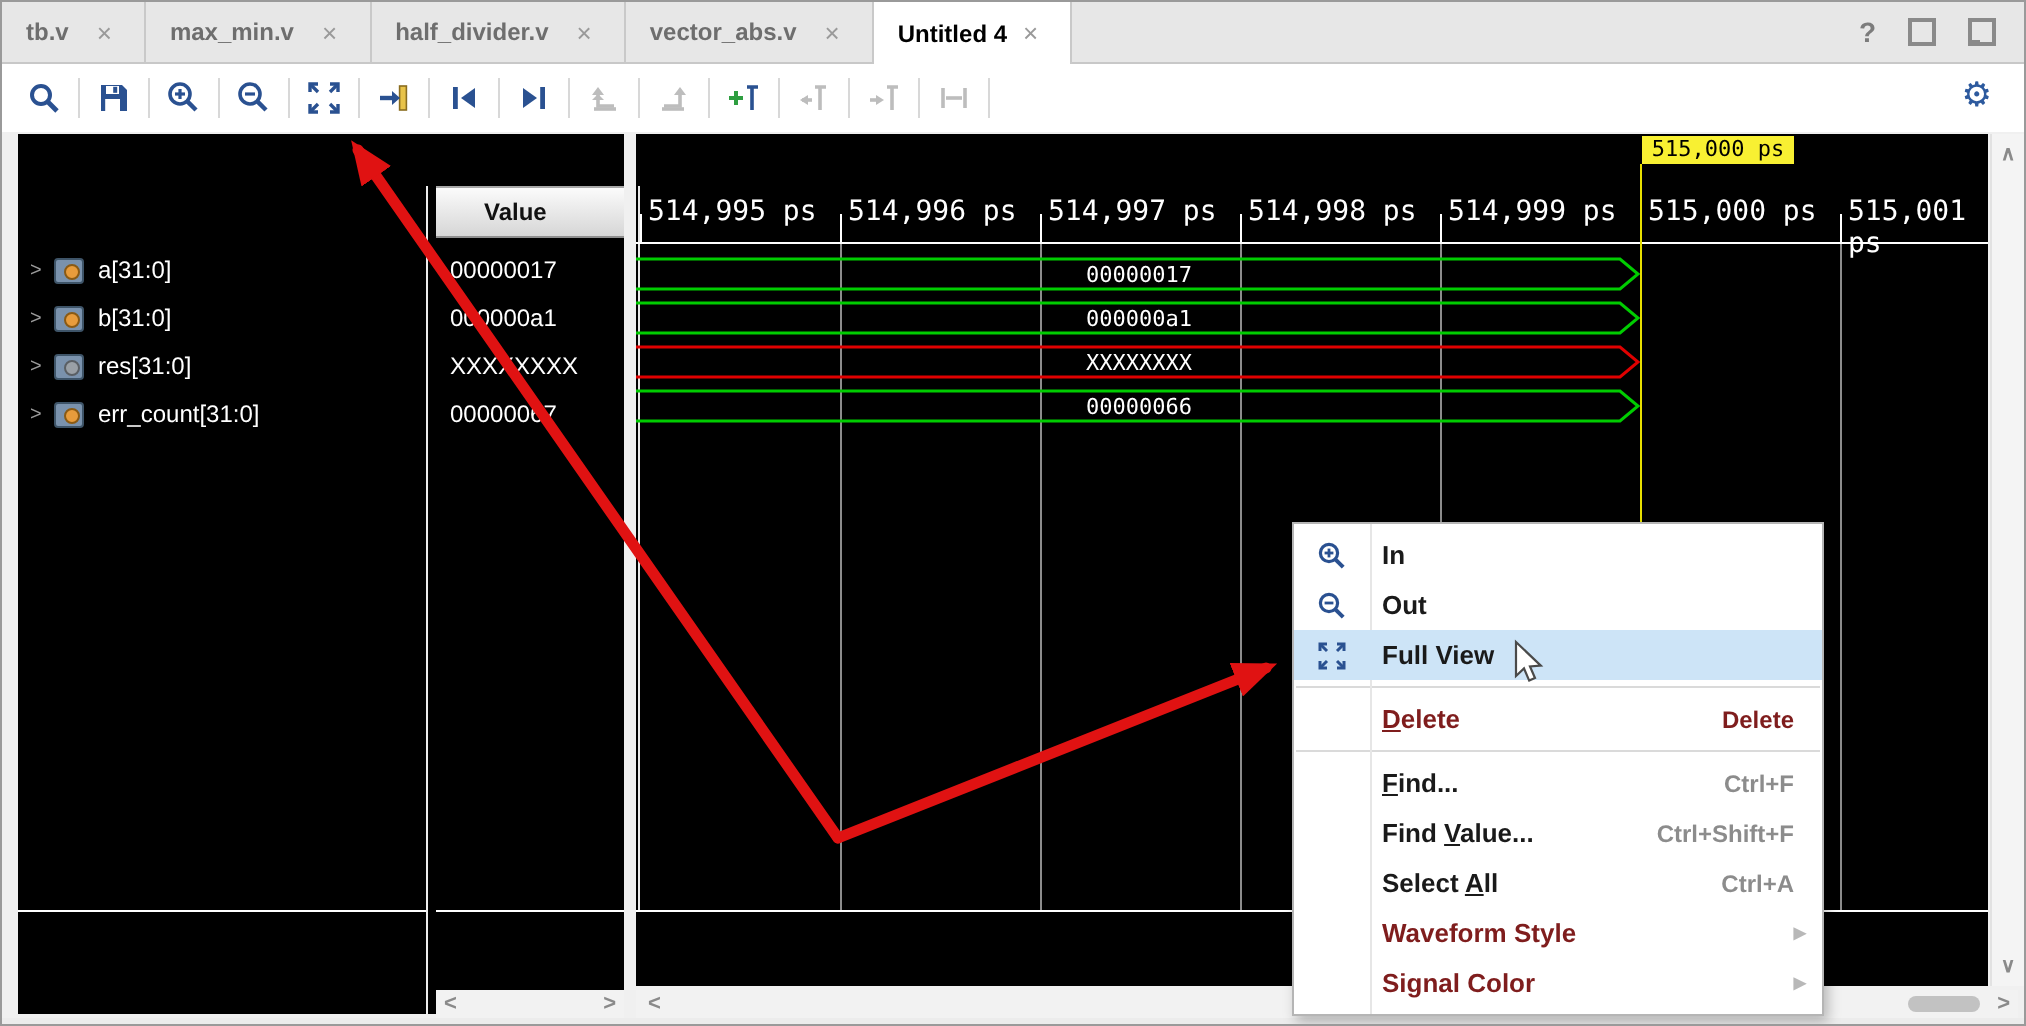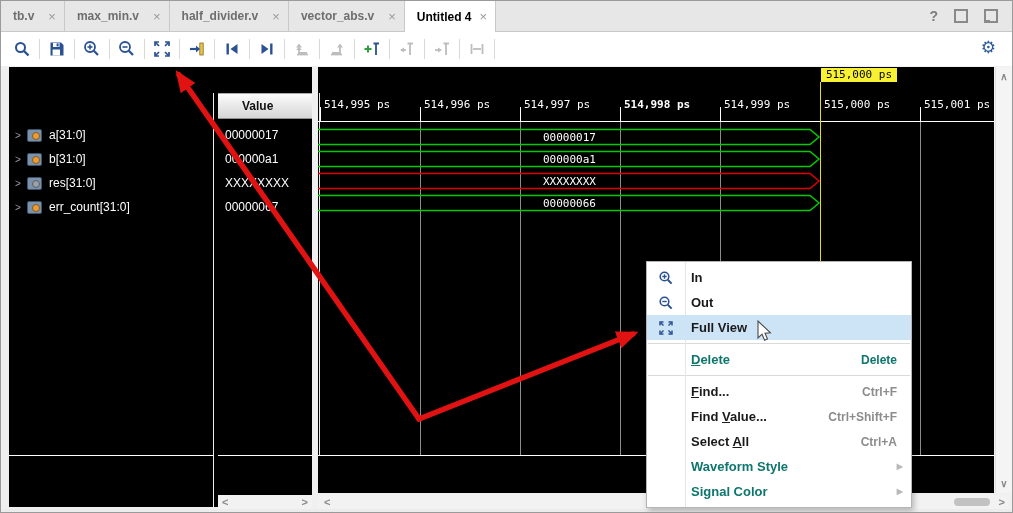--- a/index.html
+++ b/index.html
@@ -1,21 +1,21 @@
 <!DOCTYPE html>
 <html><head>
 <meta charset="utf-8">
 <style>
   html,body{margin:0;padding:0;background:#cfcfcf;font-family:"Liberation Sans",sans-serif;}
   #win{position:relative;width:1013px;height:513px;background:#f0f0f0;border:1px solid #9a9a9a;
        box-sizing:border-box;overflow:hidden;}
   
   .tabbar{position:absolute;left:0;top:0;width:1011px;height:30px;background:#e7e7e7;
           border-bottom:1px solid #c8c8c8;display:flex;align-items:stretch;}
-  .tab{display:flex;align-items:center;gap:14px;padding:0 8px 0 12px;border-right:1px solid #c9c9c9;
+  .tab{display:flex;align-items:center;gap:14px;padding:0 16px 0 12px;border-right:1px solid #c9c9c9;
        font-size:12px;font-weight:bold;color:#6e6e6e;cursor:default;}
   .tab .close{color:#9a9a9a;font-size:13px;font-weight:normal;}
   .tab.active{background:#ffffff;color:#000;height:31px;border-right:1px solid #c9c9c9;gap:8px;}
   .winbtns{position:absolute;right:14px;top:7px;display:flex;gap:16px;align-items:center;}
   .helpicon{color:#7c7c7c;font-weight:bold;font-size:14px;}
   .sqicon{width:10px;height:10px;border:2px solid #8a8a8a;}
   .flicon{width:10px;height:10px;border:2px solid #8a8a8a;position:relative;}
   .flicon:before{content:"";position:absolute;left:-1px;bottom:-1px;width:5px;height:2px;background:#8a8a8a;}
   
   .toolbar{position:absolute;left:0;top:31px;width:1011px;height:34px;background:#ffffff;
@@ -44,21 +44,21 @@
   
   .vscrollh{position:absolute;left:209px;top:428px;width:94px;height:14px;background:#f2f2f2;
             display:flex;align-items:center;justify-content:space-between;padding:0 4px;box-sizing:border-box;
             color:#8a8a8a;font-size:11px;font-weight:bold;}
   
   .divider{position:absolute;left:311px;top:66px;width:6px;height:440px;background:#f0f0f0;}
   .wave{position:absolute;left:317px;top:66px;width:676px;height:426px;background:#000;overflow:hidden;}
   .wave .leftedge{position:absolute;left:1px;top:26px;width:1px;height:362px;background:#e8e8e8;}
   .flag{position:absolute;left:503px;top:1px;width:76px;height:14px;background:#f8f032;color:#000;
         font-family:"DejaVu Sans Mono",monospace;font-size:11px;line-height:14px;text-align:center;}
-  .ticklabel{position:absolute;top:31px;color:#fff;font-family:"DejaVu Sans Mono",monospace;font-size:11px;}
+  .ticklabel{position:absolute;top:31px;color:#fff;font-family:"DejaVu Sans Mono",monospace;font-size:14px;}
   .tickmark{position:absolute;top:40px;width:1px;height:14px;background:#fff;}
   .axis{position:absolute;left:0;top:54px;width:676px;height:1px;background:#fff;}
   .grid{position:absolute;top:55px;width:1px;height:333px;background:#8c8c8c;}
   .cursorline{position:absolute;left:502px;top:15px;width:1px;height:373px;background:#e8e000;}
   .bus{position:absolute;left:0;width:503px;height:18px;}
   .busval{position:absolute;left:0;width:503px;text-align:center;color:#fff;
           font-family:"DejaVu Sans Mono",monospace;font-size:11px;}
   .wavesep{position:absolute;left:0;top:388px;width:676px;height:1px;background:#fff;}
   
   .vscroll{position:absolute;left:994px;top:66px;width:17px;height:426px;background:#f4f4f4;
@@ -74,21 +74,21 @@
   
   .menu{position:absolute;left:645px;top:260px;width:266px;background:#fff;border:1px solid #b5b5b5;
         box-shadow:2px 3px 6px rgba(0,0,0,.25);z-index:40;padding:3px 0;box-sizing:border-box;}
   .mi{position:relative;height:25px;display:flex;align-items:center;font-size:13px;color:#1a1a1a;font-weight:bold;}
   .mi .ic{width:38px;display:flex;align-items:center;justify-content:center;flex:0 0 38px;}
   .mi .lbl{padding-left:6px;white-space:pre;}
   .mi .lbl .mn{text-decoration:underline;}
   .mi .sc{position:absolute;right:14px;color:#8c8c8c;font-size:12px;}
   .mi .sub{position:absolute;right:8px;color:#b8b8b8;font-size:8px;}
   .mi.hl{background:#cde4f7;}
-  .mi.dis .lbl,.mi.dis .sc{color:#0f766e;}
+  .mi.dis .lbl,.mi.dis .sc{color:#7f1d1d;}
   .msep{height:1px;background:#dadada;margin:3px 1px;}
   .iconcol{position:absolute;left:38px;top:0;bottom:0;width:1px;background:#e6e6e6;}
   
   .overlay{position:absolute;left:0;top:0;width:1013px;height:513px;pointer-events:none;z-index:60;}
 </style>
 </head>
 <body>
 
 <div id="win">
 
@@ -293,21 +293,21 @@
 
   <div class="divider"></div>
   <div class="wave">
     <div class="leftedge"></div>
 
     <div class="flag">515,000 ps</div>
 
     <div class="ticklabel" style="left:6px;">514,995 ps</div>
     <div class="ticklabel" style="left:106px;">514,996 ps</div>
     <div class="ticklabel" style="left:206px;">514,997 ps</div>
-    <div class="ticklabel" style="left:306px;font-weight:bold;">514,998 ps</div>
+    <div class="ticklabel" style="left:306px;">514,998 ps</div>
     <div class="ticklabel" style="left:406px;">514,999 ps</div>
     <div class="ticklabel" style="left:506px;">515,000 ps</div>
     <div class="ticklabel" style="left:606px;">515,001 ps</div>
     <div class="tickmark" style="left:2px;"></div>
     <div class="tickmark" style="left:102px;"></div>
     <div class="tickmark" style="left:202px;"></div>
     <div class="tickmark" style="left:302px;"></div>
     <div class="tickmark" style="left:402px;"></div>
     <div class="tickmark" style="left:502px;"></div>
     <div class="tickmark" style="left:602px;"></div>

